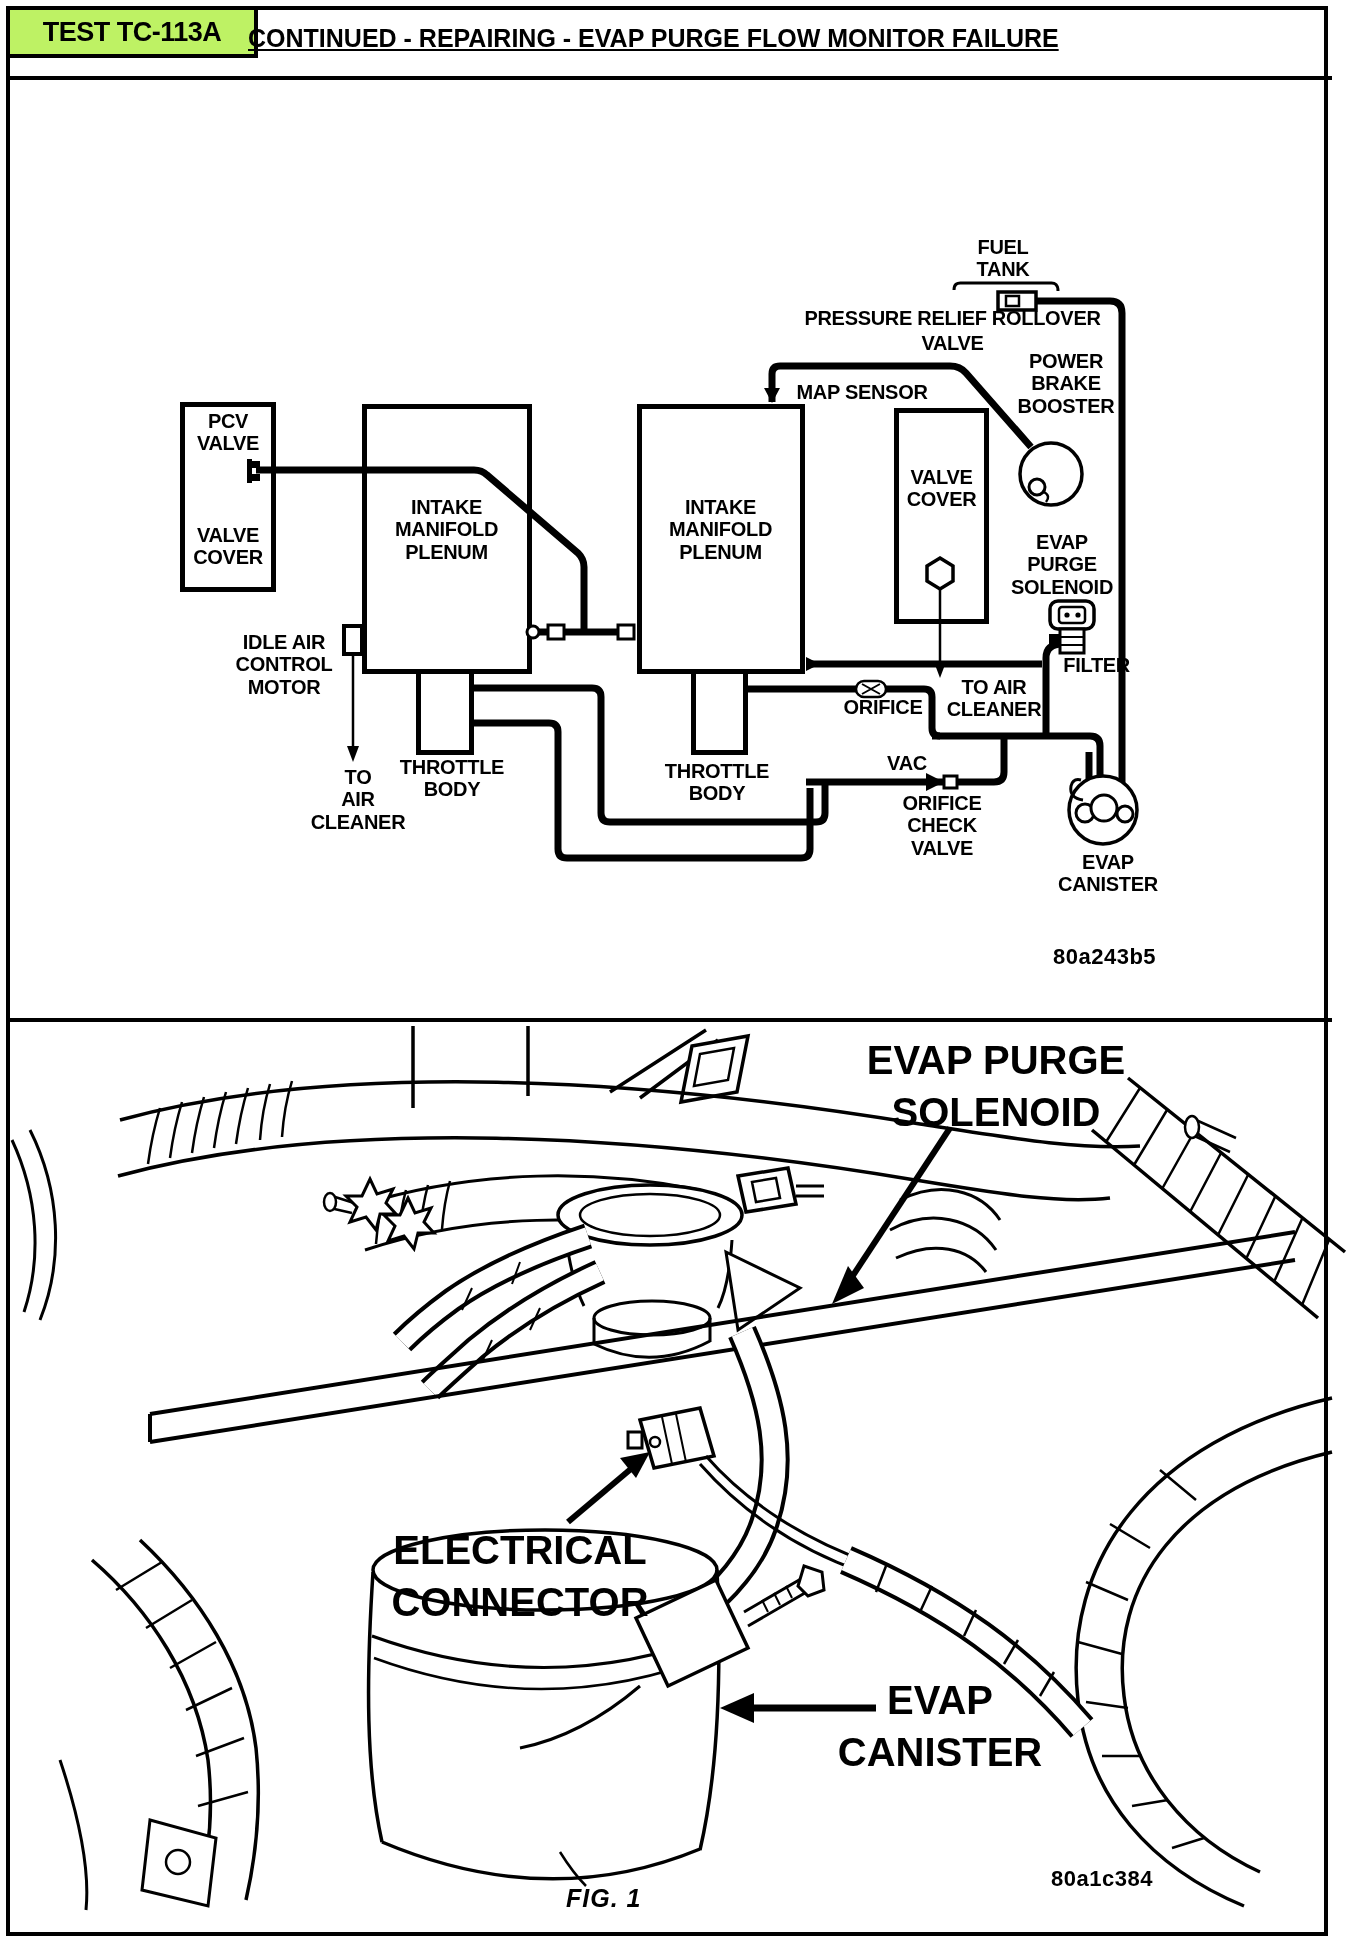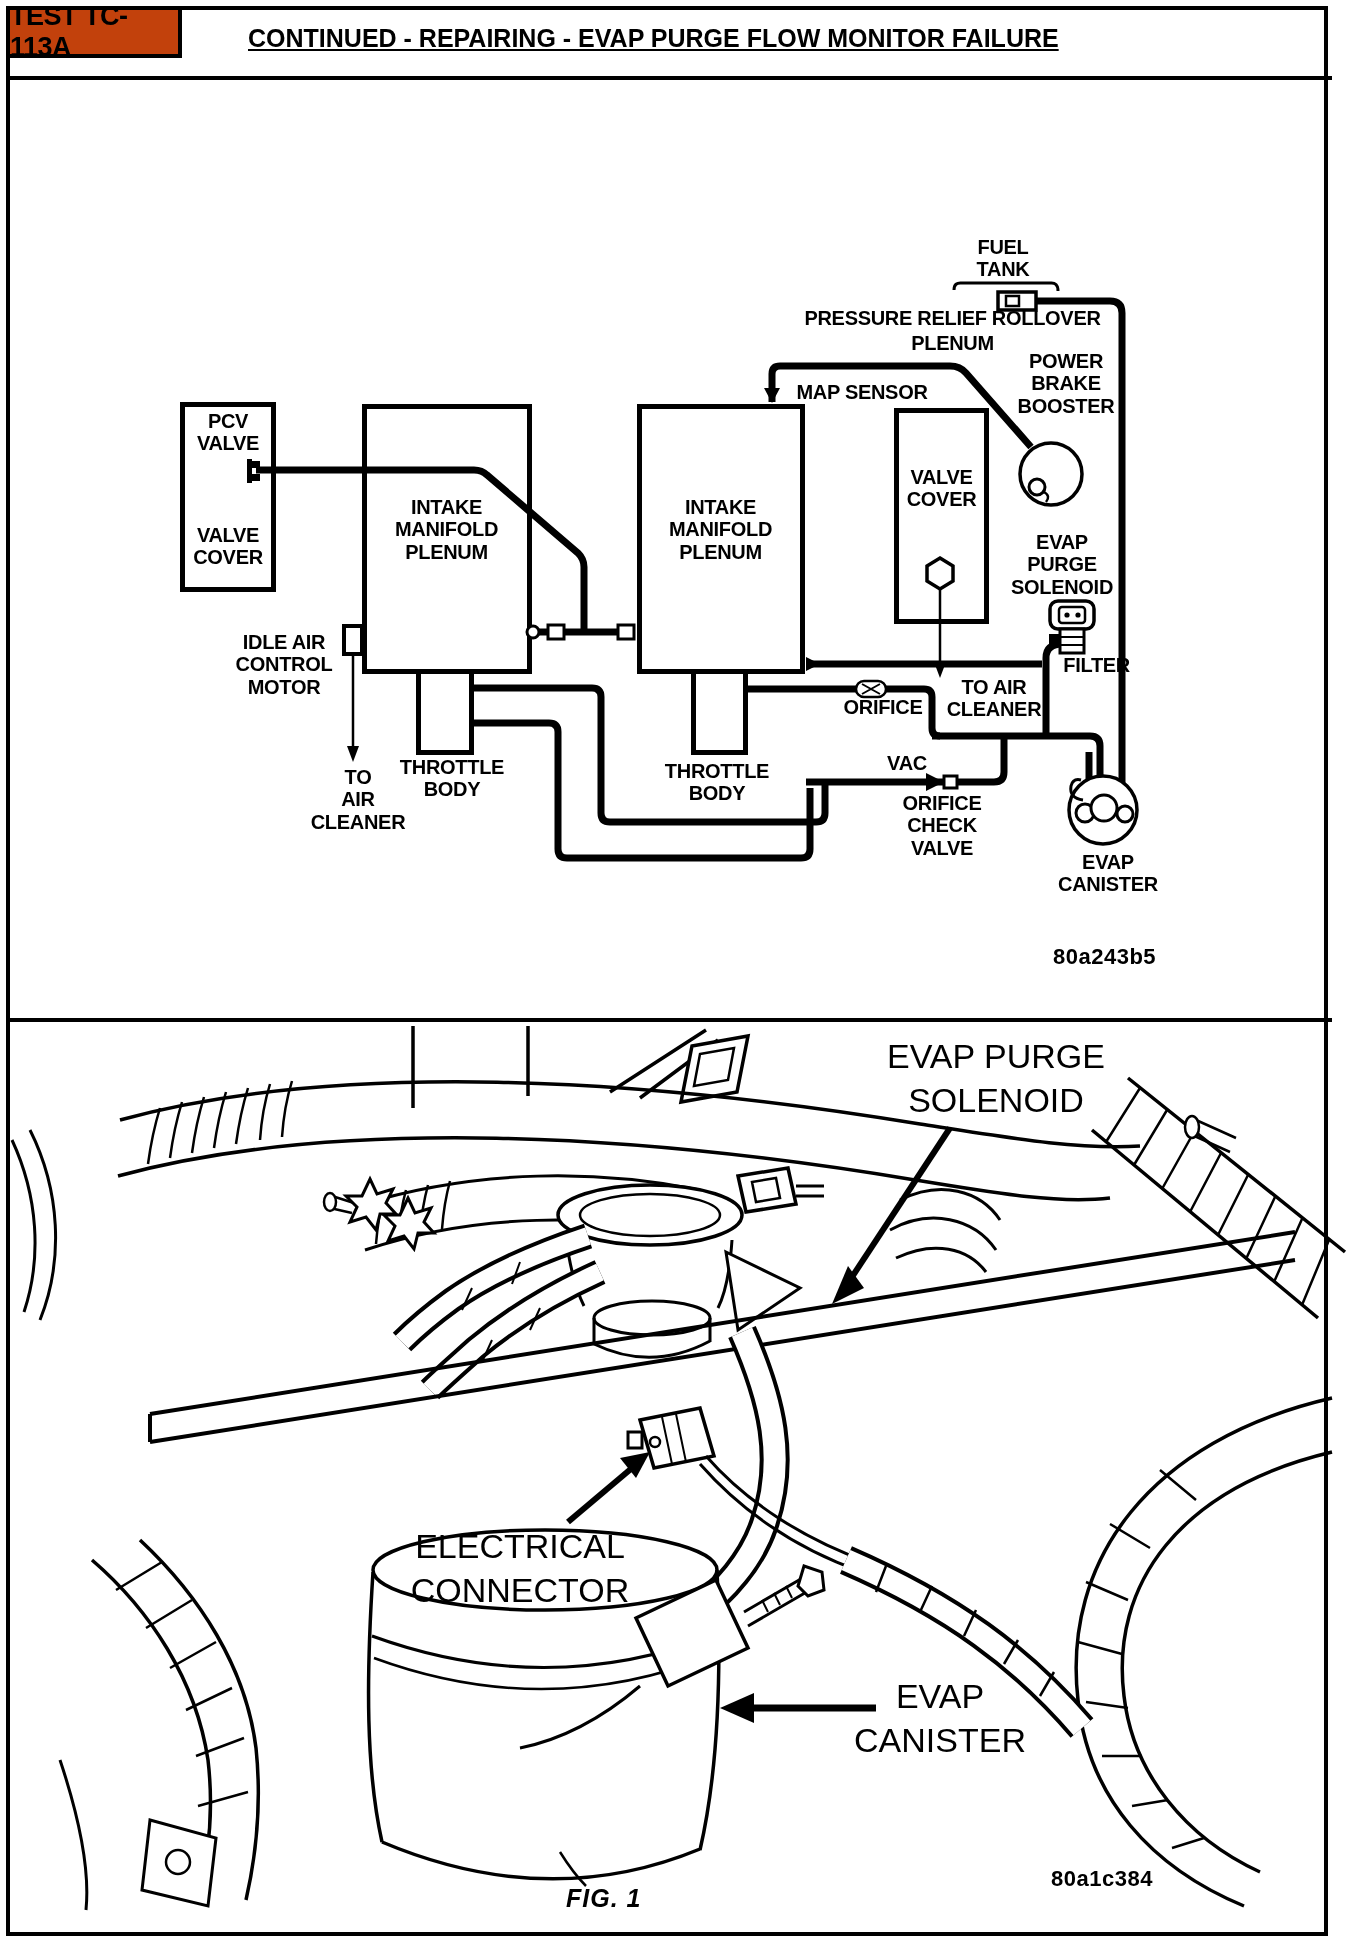--- a/index.html
+++ b/index.html
@@ -1,23 +1,23 @@
 <!DOCTYPE html>
 <html><head>
 <meta charset="utf-8">
 <style>
   html,body{margin:0;padding:0;background:#f2f2f0;}
   body{width:1360px;height:1948px;position:relative;font-family:"Liberation Sans",sans-serif;color:#000;}
   .page{position:absolute;left:0;top:0;width:1360px;height:1948px;background:#fff;}
   .frame{position:absolute;left:6px;top:6px;width:1322px;height:1930px;border:4px solid #000;box-sizing:border-box;background:#fff;}
   .hline{position:absolute;left:6px;width:1326px;height:4px;background:#000;}
-  .testbox{position:absolute;left:6px;top:6px;width:176px;height:52px;border:4px solid #000;box-sizing:border-box;background:#c2410c;display:flex;align-items:center;justify-content:center;font-weight:bold;font-size:27px;letter-spacing:-0.5px;}
+  .testbox{position:absolute;left:6px;top:6px;width:252px;height:52px;border:4px solid #000;box-sizing:border-box;background:#bef264;display:flex;align-items:center;justify-content:center;font-weight:bold;font-size:27px;letter-spacing:-0.5px;}
   .htitle{position:absolute;left:248px;top:24px;font-weight:bold;font-size:25px;letter-spacing:0px;white-space:nowrap;text-decoration:underline;}
   .lbl{position:absolute;font-weight:bold;font-size:20px;line-height:1.12;text-align:center;white-space:pre-line;letter-spacing:-0.3px;}
-  .biglbl{position:absolute;font-weight:normal;font-size:34px;line-height:1.3;text-align:center;white-space:pre-line;letter-spacing:0px;}
+  .biglbl{position:absolute;font-weight:bold;font-size:40px;line-height:1.3;text-align:center;white-space:pre-line;letter-spacing:0px;}
   .code{position:absolute;font-weight:600;font-size:22px;letter-spacing:0.5px;}
   .title{position:absolute;left:330px;top:136px;width:680px;text-align:center;font-weight:bold;font-size:42px;letter-spacing:0.5px;white-space:nowrap;}
   .box{position:absolute;border:5px solid #000;box-sizing:border-box;background:#fff;}
   .art{position:absolute;left:0;top:0;width:1360px;height:1948px;pointer-events:none;}
   .figcap{position:absolute;font-weight:bold;font-style:italic;font-size:25px;letter-spacing:1px;}
 </style>
 </head>
 <body>
 
 <div class="page">
@@ -222,21 +222,21 @@
       <g>
         <path d="M876,1708 L750,1708" stroke="#000" stroke-width="7"></path>
         <polygon points="720,1708 754,1693 754,1723" fill="#000"></polygon>
       </g>
     </g>
   </svg>
 
   <div class="lbl" style="left:948px;top:236px;width:110px;">FUEL
 TANK</div>
   <div class="lbl" style="left:790px;top:306px;width:325px;line-height:1.25;">PRESSURE RELIEF ROLLOVER
-PLENUM</div>
+VALVE</div>
   <div class="lbl" style="left:1010px;top:350px;width:112px;">POWER
 BRAKE
 BOOSTER</div>
   <div class="lbl" style="left:782px;top:381px;width:160px;">MAP SENSOR</div>
   <div class="lbl" style="left:182px;top:410px;width:92px;">PCV
 VALVE</div>
   <div class="lbl" style="left:182px;top:524px;width:92px;">VALVE
 COVER</div>
   <div class="lbl" style="left:365px;top:496px;width:163px;">INTAKE
 MANIFOLD

